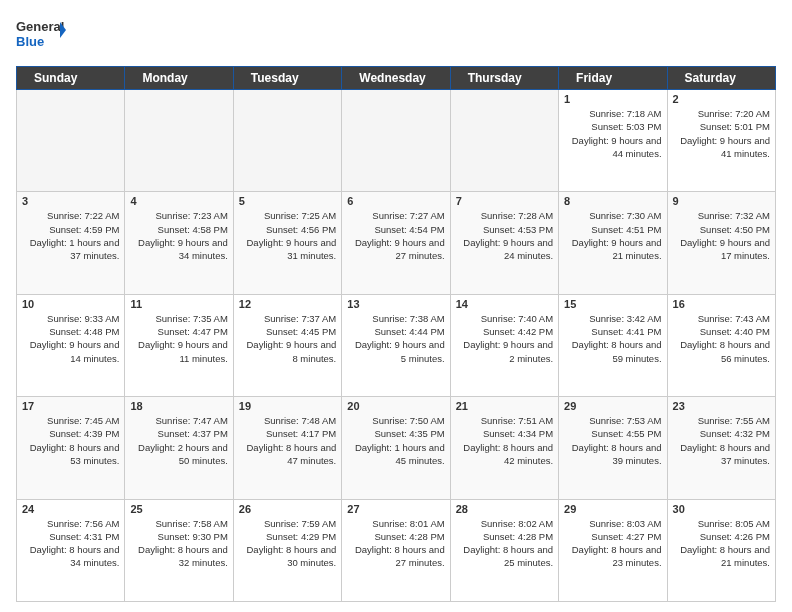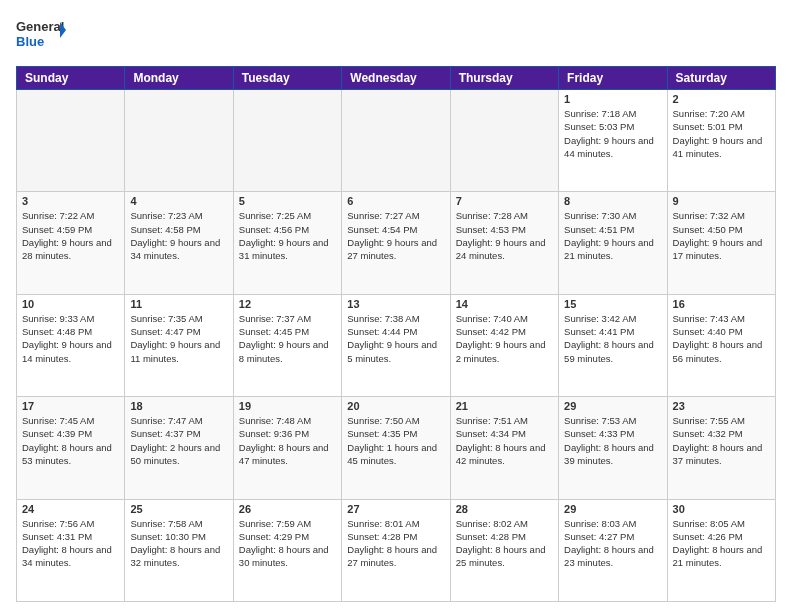--- a/index.html
+++ b/index.html
@@ -42,25 +42,25 @@
       color: #555;
     }
     .calendar {
       flex: 1;
       border: 1px solid #ccc;
       border-collapse: collapse;
       width: 100%;
       table-layout: fixed;
     }
     .calendar th {
-      background: #4c1d95;
+      background: #404040;
       color: #fff;
       font-size: 12px;
       font-weight: bold;
-      padding: 4px 8px;
+      padding: 4px 17px;
       text-align: left;
       border: 1px solid #1a56a0;
     }
     .calendar td {
       vertical-align: top;
       border: 1px solid #ccc;
       padding: 3px 5px;
       font-size: 9.5px;
       color: #333;
       height: 80px;
@@ -75,20 +75,21 @@
       background: #f9f9f9;
     }
     .day-num {
       font-size: 11px;
       font-weight: bold;
       margin-bottom: 2px;
       display: block;
     }
     .day-info {
       line-height: 1.4;
+      text-align: right;
     }
   </style>
 </head>
 <body>
 
 <div class="page">
   <div class="header">
     <div class="logo">
     <svg width="50" height="42" viewBox="0 0 50 42">
       <text x="0" y="15" font-size="13" font-weight="bold" font-family="Arial" fill="#333">General</text>
@@ -137,21 +138,21 @@
               <div>Daylight: 9 hours and 41 minutes.</div>
             </div>
           </td>
         </tr>
         <tr>
           <td>
             <span class="day-num">3</span>
             <div class="day-info">
               <div>Sunrise: 7:22 AM</div>
               <div>Sunset: 4:59 PM</div>
-              <div>Daylight: 9 hours and 28 minutes.</div>
+              <div>Daylight: 1 hours and 37 minutes.</div>
             </div>
           </td>
           <td>
             <span class="day-num">4</span>
             <div class="day-info">
               <div>Sunrise: 7:23 AM</div>
               <div>Sunset: 4:58 PM</div>
               <div>Daylight: 9 hours and 34 minutes.</div>
             </div>
           </td>
@@ -268,21 +269,21 @@
             <div class="day-info">
               <div>Sunrise: 7:47 AM</div>
               <div>Sunset: 4:37 PM</div>
               <div>Daylight: 2 hours and 50 minutes.</div>
             </div>
           </td>
           <td>
             <span class="day-num">19</span>
             <div class="day-info">
               <div>Sunrise: 7:48 AM</div>
-              <div>Sunset: 9:36 PM</div>
+              <div>Sunset: 4:17 PM</div>
               <div>Daylight: 8 hours and 47 minutes.</div>
             </div>
           </td>
           <td>
             <span class="day-num">20</span>
             <div class="day-info">
               <div>Sunrise: 7:50 AM</div>
               <div>Sunset: 4:35 PM</div>
               <div>Daylight: 1 hours and 45 minutes.</div>
             </div>
@@ -292,21 +293,21 @@
             <div class="day-info">
               <div>Sunrise: 7:51 AM</div>
               <div>Sunset: 4:34 PM</div>
               <div>Daylight: 8 hours and 42 minutes.</div>
             </div>
           </td>
           <td>
             <span class="day-num">29</span>
             <div class="day-info">
               <div>Sunrise: 7:53 AM</div>
-              <div>Sunset: 4:33 PM</div>
+              <div>Sunset: 4:55 PM</div>
               <div>Daylight: 8 hours and 39 minutes.</div>
             </div>
           </td>
           <td>
             <span class="day-num">23</span>
             <div class="day-info">
               <div>Sunrise: 7:55 AM</div>
               <div>Sunset: 4:32 PM</div>
               <div>Daylight: 8 hours and 37 minutes.</div>
             </div>
@@ -318,21 +319,21 @@
             <div class="day-info">
               <div>Sunrise: 7:56 AM</div>
               <div>Sunset: 4:31 PM</div>
               <div>Daylight: 8 hours and 34 minutes.</div>
             </div>
           </td>
           <td>
             <span class="day-num">25</span>
             <div class="day-info">
               <div>Sunrise: 7:58 AM</div>
-              <div>Sunset: 10:30 PM</div>
+              <div>Sunset: 9:30 PM</div>
               <div>Daylight: 8 hours and 32 minutes.</div>
             </div>
           </td>
           <td>
             <span class="day-num">26</span>
             <div class="day-info">
               <div>Sunrise: 7:59 AM</div>
               <div>Sunset: 4:29 PM</div>
               <div>Daylight: 8 hours and 30 minutes.</div>
             </div>

